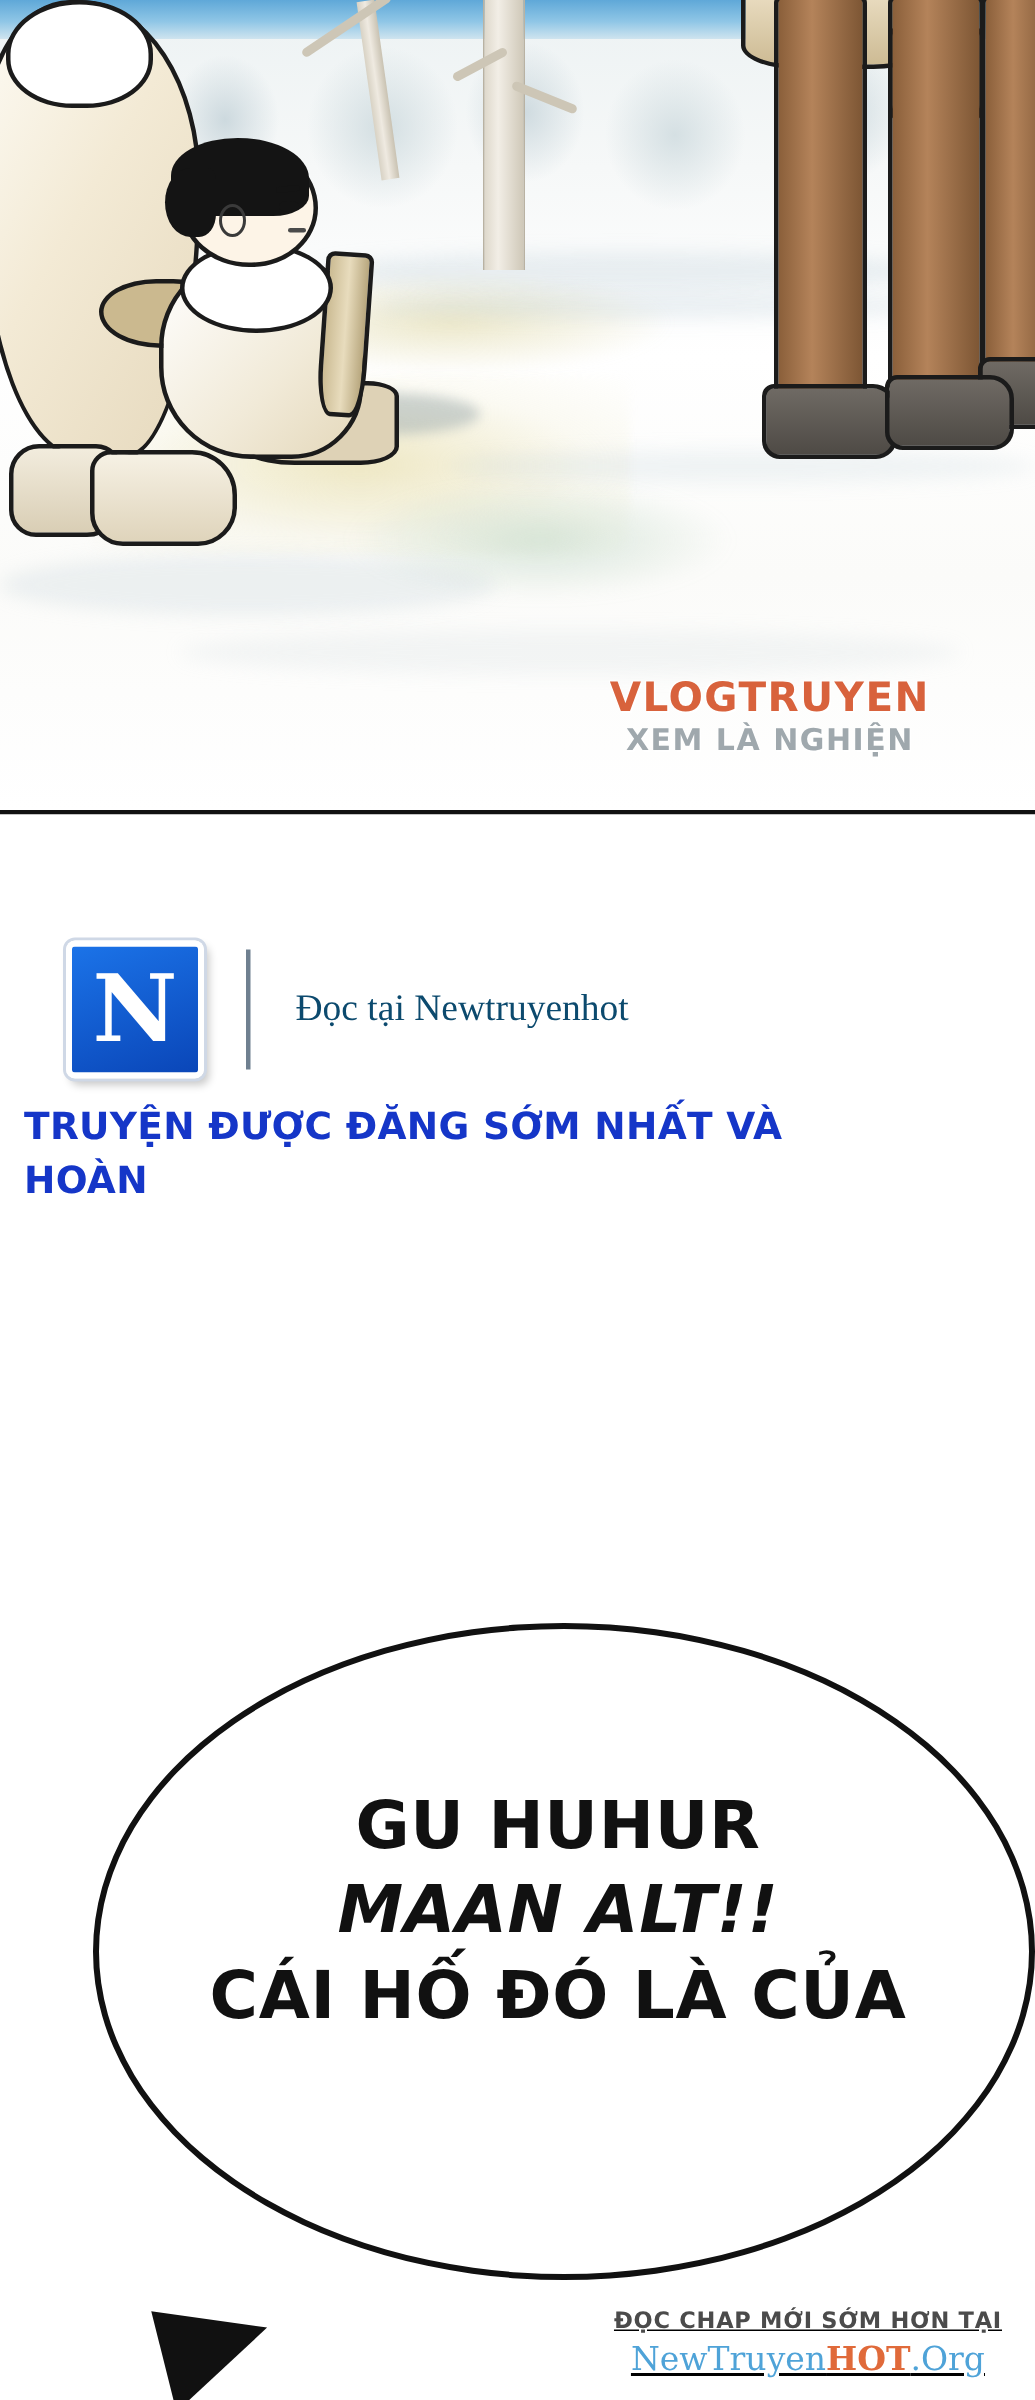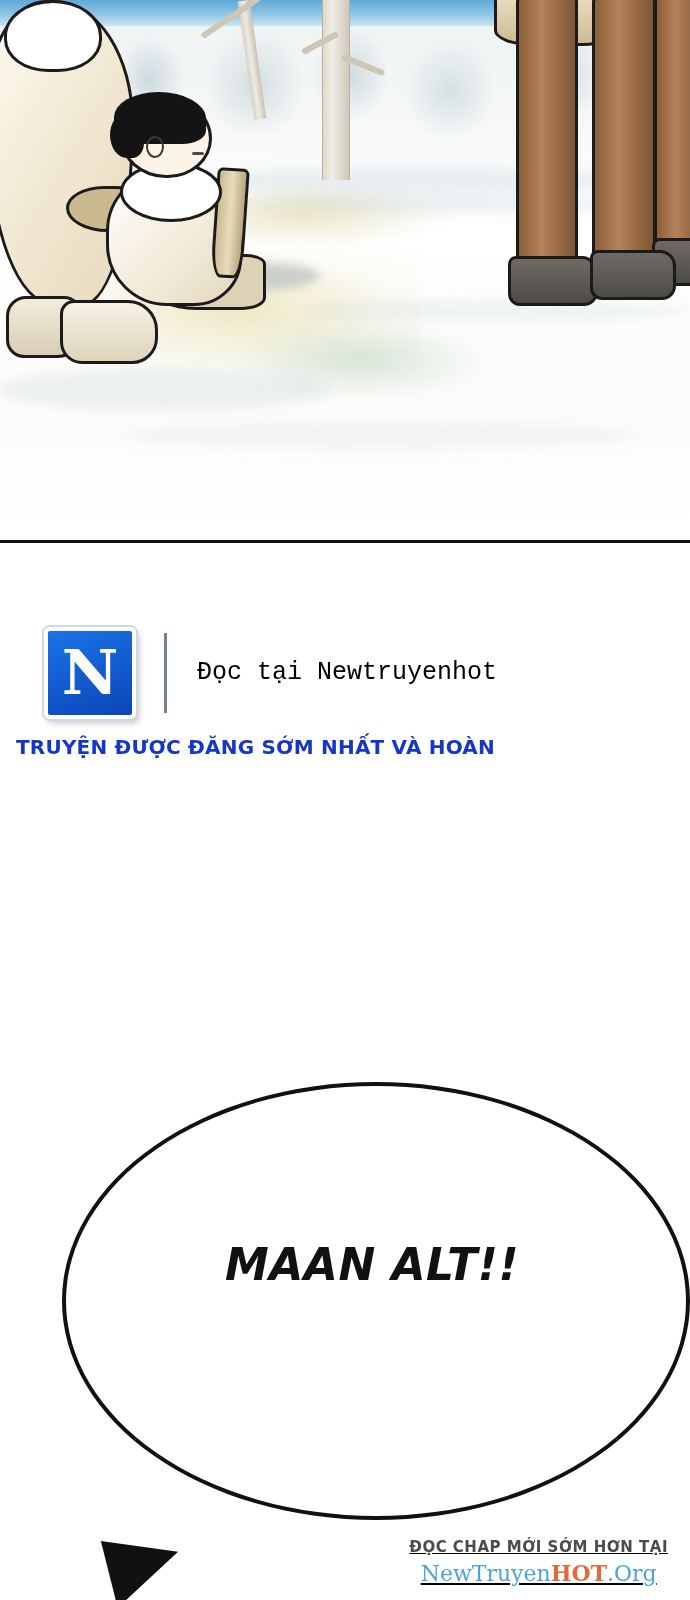--- a/index.html
+++ b/index.html
@@ -276,31 +276,31 @@
     font-family: "DejaVu Serif", serif;
     font-weight: bold;
     font-size: 62px;
     line-height: 1;
   }
   .logo-divider {
     width: 3px; height: 80px; background: #6f8090;
     margin: 0 30px 0 28px;
   }
   .promo-serif {
-    font-family: Liberation Mono, monospace;
-    color: #000000;
+    font-family: Liberation Serif, serif;
+    color: #0c4a6e;
     font-size: 25px;
     line-height: 1.35;
     text-align: center;
   }
   .promo-blue-lines {
     position: absolute; left: 16px; top: 190px; width: 540px;
     font-family: "DejaVu Sans", sans-serif;
     font-weight: bold;
-    font-size: 20px;
+    font-size: 25px;
     color: #1536c8;
     line-height: 1.45;
     letter-spacing: 0.2px;
   }
 
   
   .bubble {
     position: absolute;
     left: 62px; top: 1082px;
     width: 620px; height: 430px;
@@ -321,21 +321,21 @@
     left: 62px; top: 1190px;
     width: 620px;
     text-align: center;
     font-family: "DejaVu Sans", sans-serif;
     font-weight: bold;
     font-size: 44px;
     line-height: 1.28;
     color: #111111;
     letter-spacing: 0.5px;
   }
-  .bubble-text .em { font-style: italic; margin-top: 47px; }
+  .bubble-text .em { font-style: italic; }
 
   
   .credit {
     position: absolute; right: 22px; bottom: 14px;
     text-align: center;
     text-decoration: underline;
   }
   .credit .c1 {
     font-family: "DejaVu Sans", sans-serif;
     font-weight: bold;
@@ -398,39 +398,45 @@
   <div class="stick"></div>
   <div class="boy-fur-collar"></div>
   <div class="boy-head"></div>
   <div class="boy-hair"></div>
   <div class="boy-hair2"></div>
   <div class="boy-ear"></div>
   <div class="boy-brow"></div>
   <div class="boy-eye"></div>
   <div class="boy-mouth"></div>
 
+  <div class="wm-vlog">
+    <div class="l1">VLOGTRUYEN</div>
+    <div class="l2">XEM LÀ NGHIỆN</div>
+  </div>
 </div>
 
 <div class="panel-sep"></div>
 
 <div class="promo">
   <div class="promo-logo-row">
     <div class="logo-n">N</div>
     <div class="logo-divider"></div>
     <div class="promo-serif">
       <div>Đọc tại Newtruyenhot</div>
     </div>
   </div>
   <div class="promo-blue-lines">
     <div>TRUYỆN ĐƯỢC ĐĂNG SỚM NHẤT VÀ HOÀN</div>
   </div>
 </div>
 
 <div class="bubble-tail"></div>
 <div class="bubble"></div>
 <div class="bubble-text">
+  <div>GU HUHUR</div>
   <div class="em">MAAN ALT!!</div>
+  <div>CÁI HỐ ĐÓ LÀ CỦA</div>
 </div>
 
 <div class="credit">
   <div class="c1">ĐỌC CHAP MỚI SỚM HƠN TẠI</div>
   <div class="c2"><span>NewTruyen</span><span class="hot">HOT</span><span>.Org</span></div>
 </div>
 
 </body></html>

